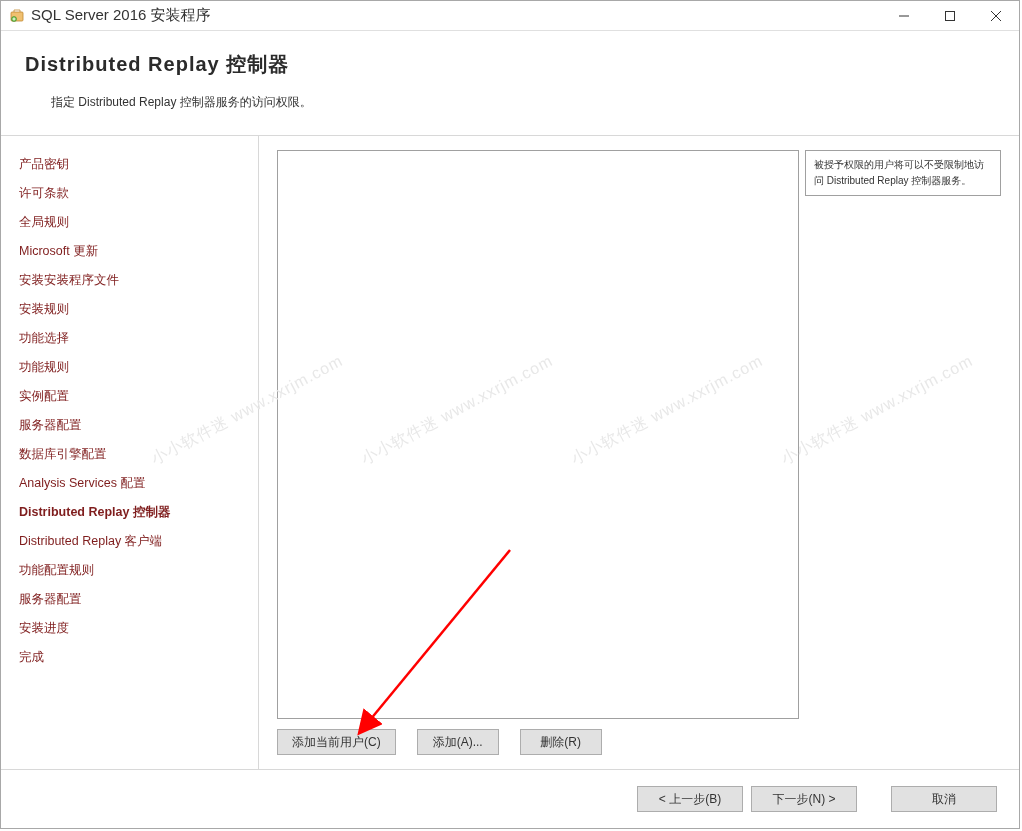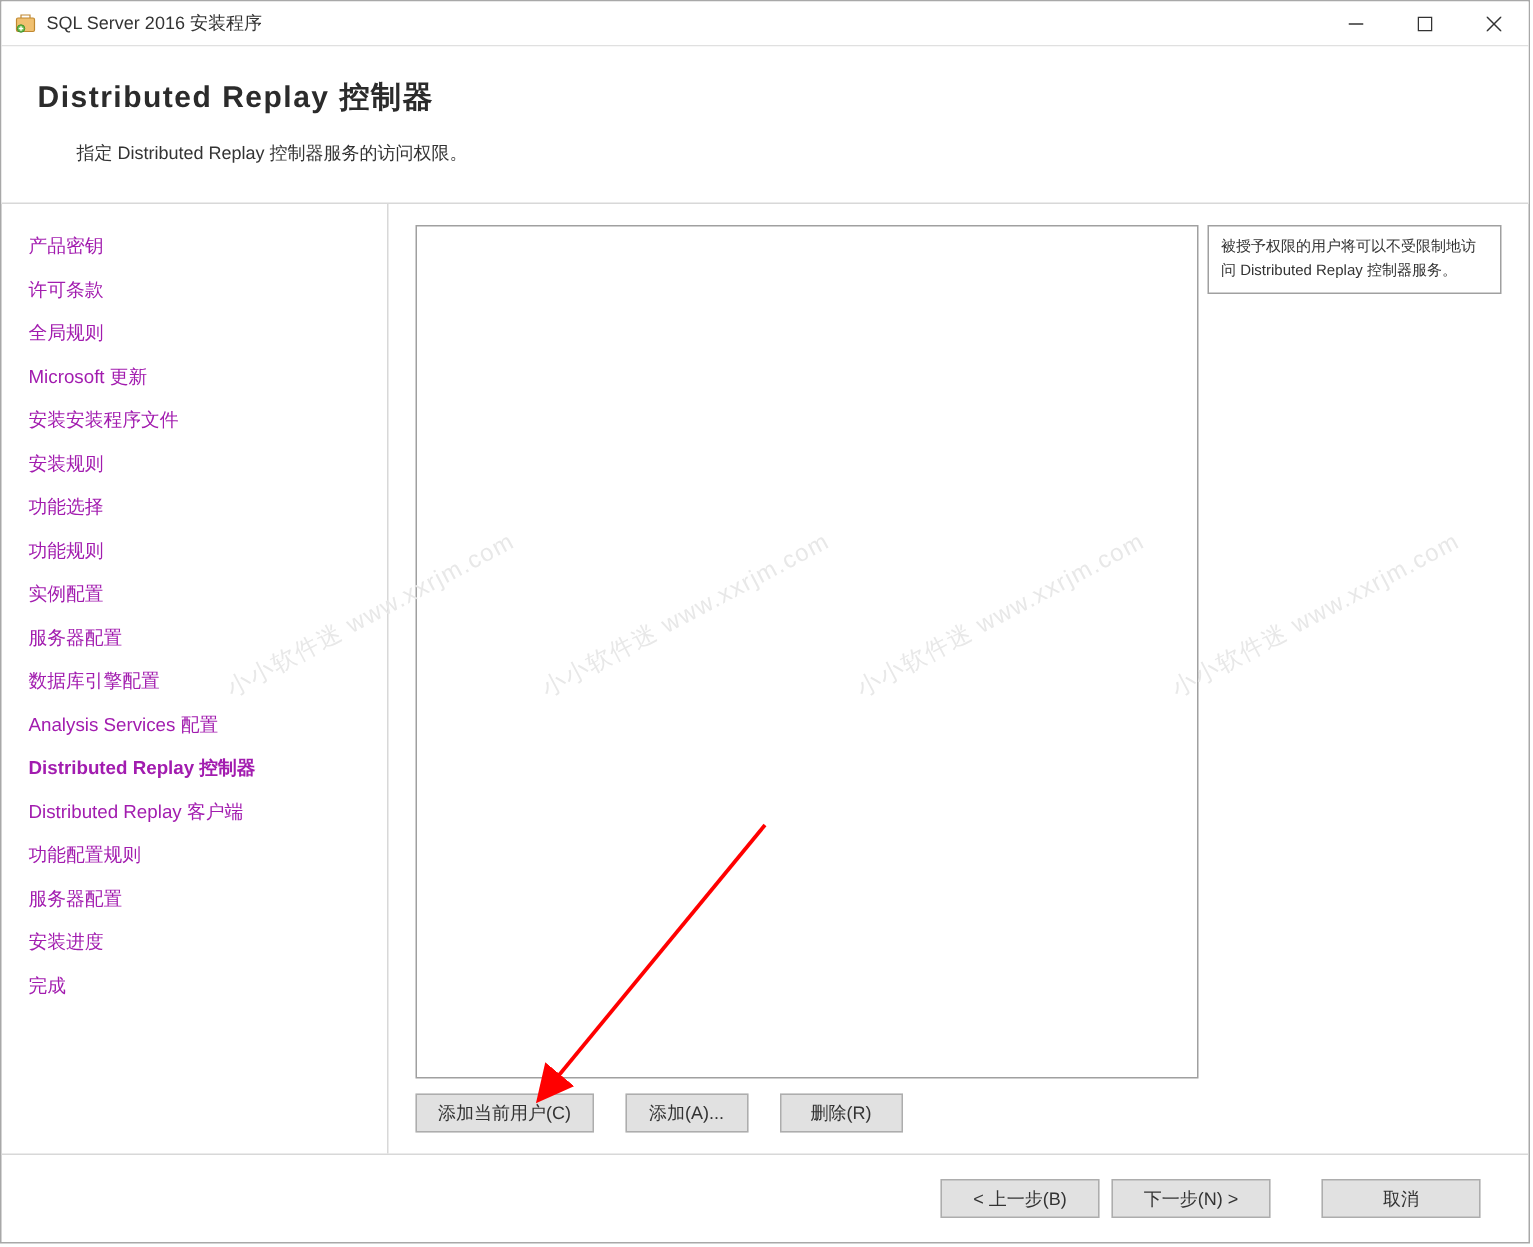--- a/index.html
+++ b/index.html
@@ -30,21 +30,21 @@
     }
     .titlebar-icon {
       width: 16px;
       height: 16px;
       margin-right: 6px;
       display: inline-flex;
       align-items: center;
       justify-content: center;
     }
     .titlebar-icon svg { width: 16px; height: 16px; }
-    .titlebar-title { flex: 1; font-size: 12px; color: #333; }
+    .titlebar-title { flex: 1; font-size: 15px; color: #333; }
     .win-controls { display: flex; }
     .win-btn {
       width: 46px; height: 30px;
       display: flex; align-items: center; justify-content: center;
       font-family: "Segoe MDL2 Assets", "Segoe UI", sans-serif;
       color: #333;
     }
     .win-btn svg { width: 10px; height: 10px; }
 
     .header-area {
@@ -73,21 +73,21 @@
     }
     .sidebar {
       width: 258px;
       border-right: 1px solid #d8d8d8;
       padding: 14px 0;
       overflow: hidden;
     }
     .sidebar-item {
       padding: 6px 18px;
       font-size: 12.5px;
-      color: #a21caf;
+      color: #7f1d1d;
       cursor: default;
       white-space: nowrap;
     }
     .sidebar-item.active { font-weight: bold; }
 
     .main {
       flex: 1;
       padding: 14px 18px;
       display: flex;
       flex-direction: column;
@@ -132,21 +132,21 @@
       background: #e1e1e1;
       font-size: 12px;
       color: #333;
       cursor: pointer;
       font-family: inherit;
       min-width: 82px;
     }
 
     .footer {
       border-top: 1px solid #d8d8d8;
-      padding: 16px 32px;
+      padding: 16px 22px;
       display: flex;
       justify-content: flex-end;
       gap: 8px;
     }
     .footer .btn { min-width: 106px; text-align: center; }
     .footer .spacer { width: 18px; }
 
     .arrow-overlay {
       position: absolute;
       pointer-events: none;

